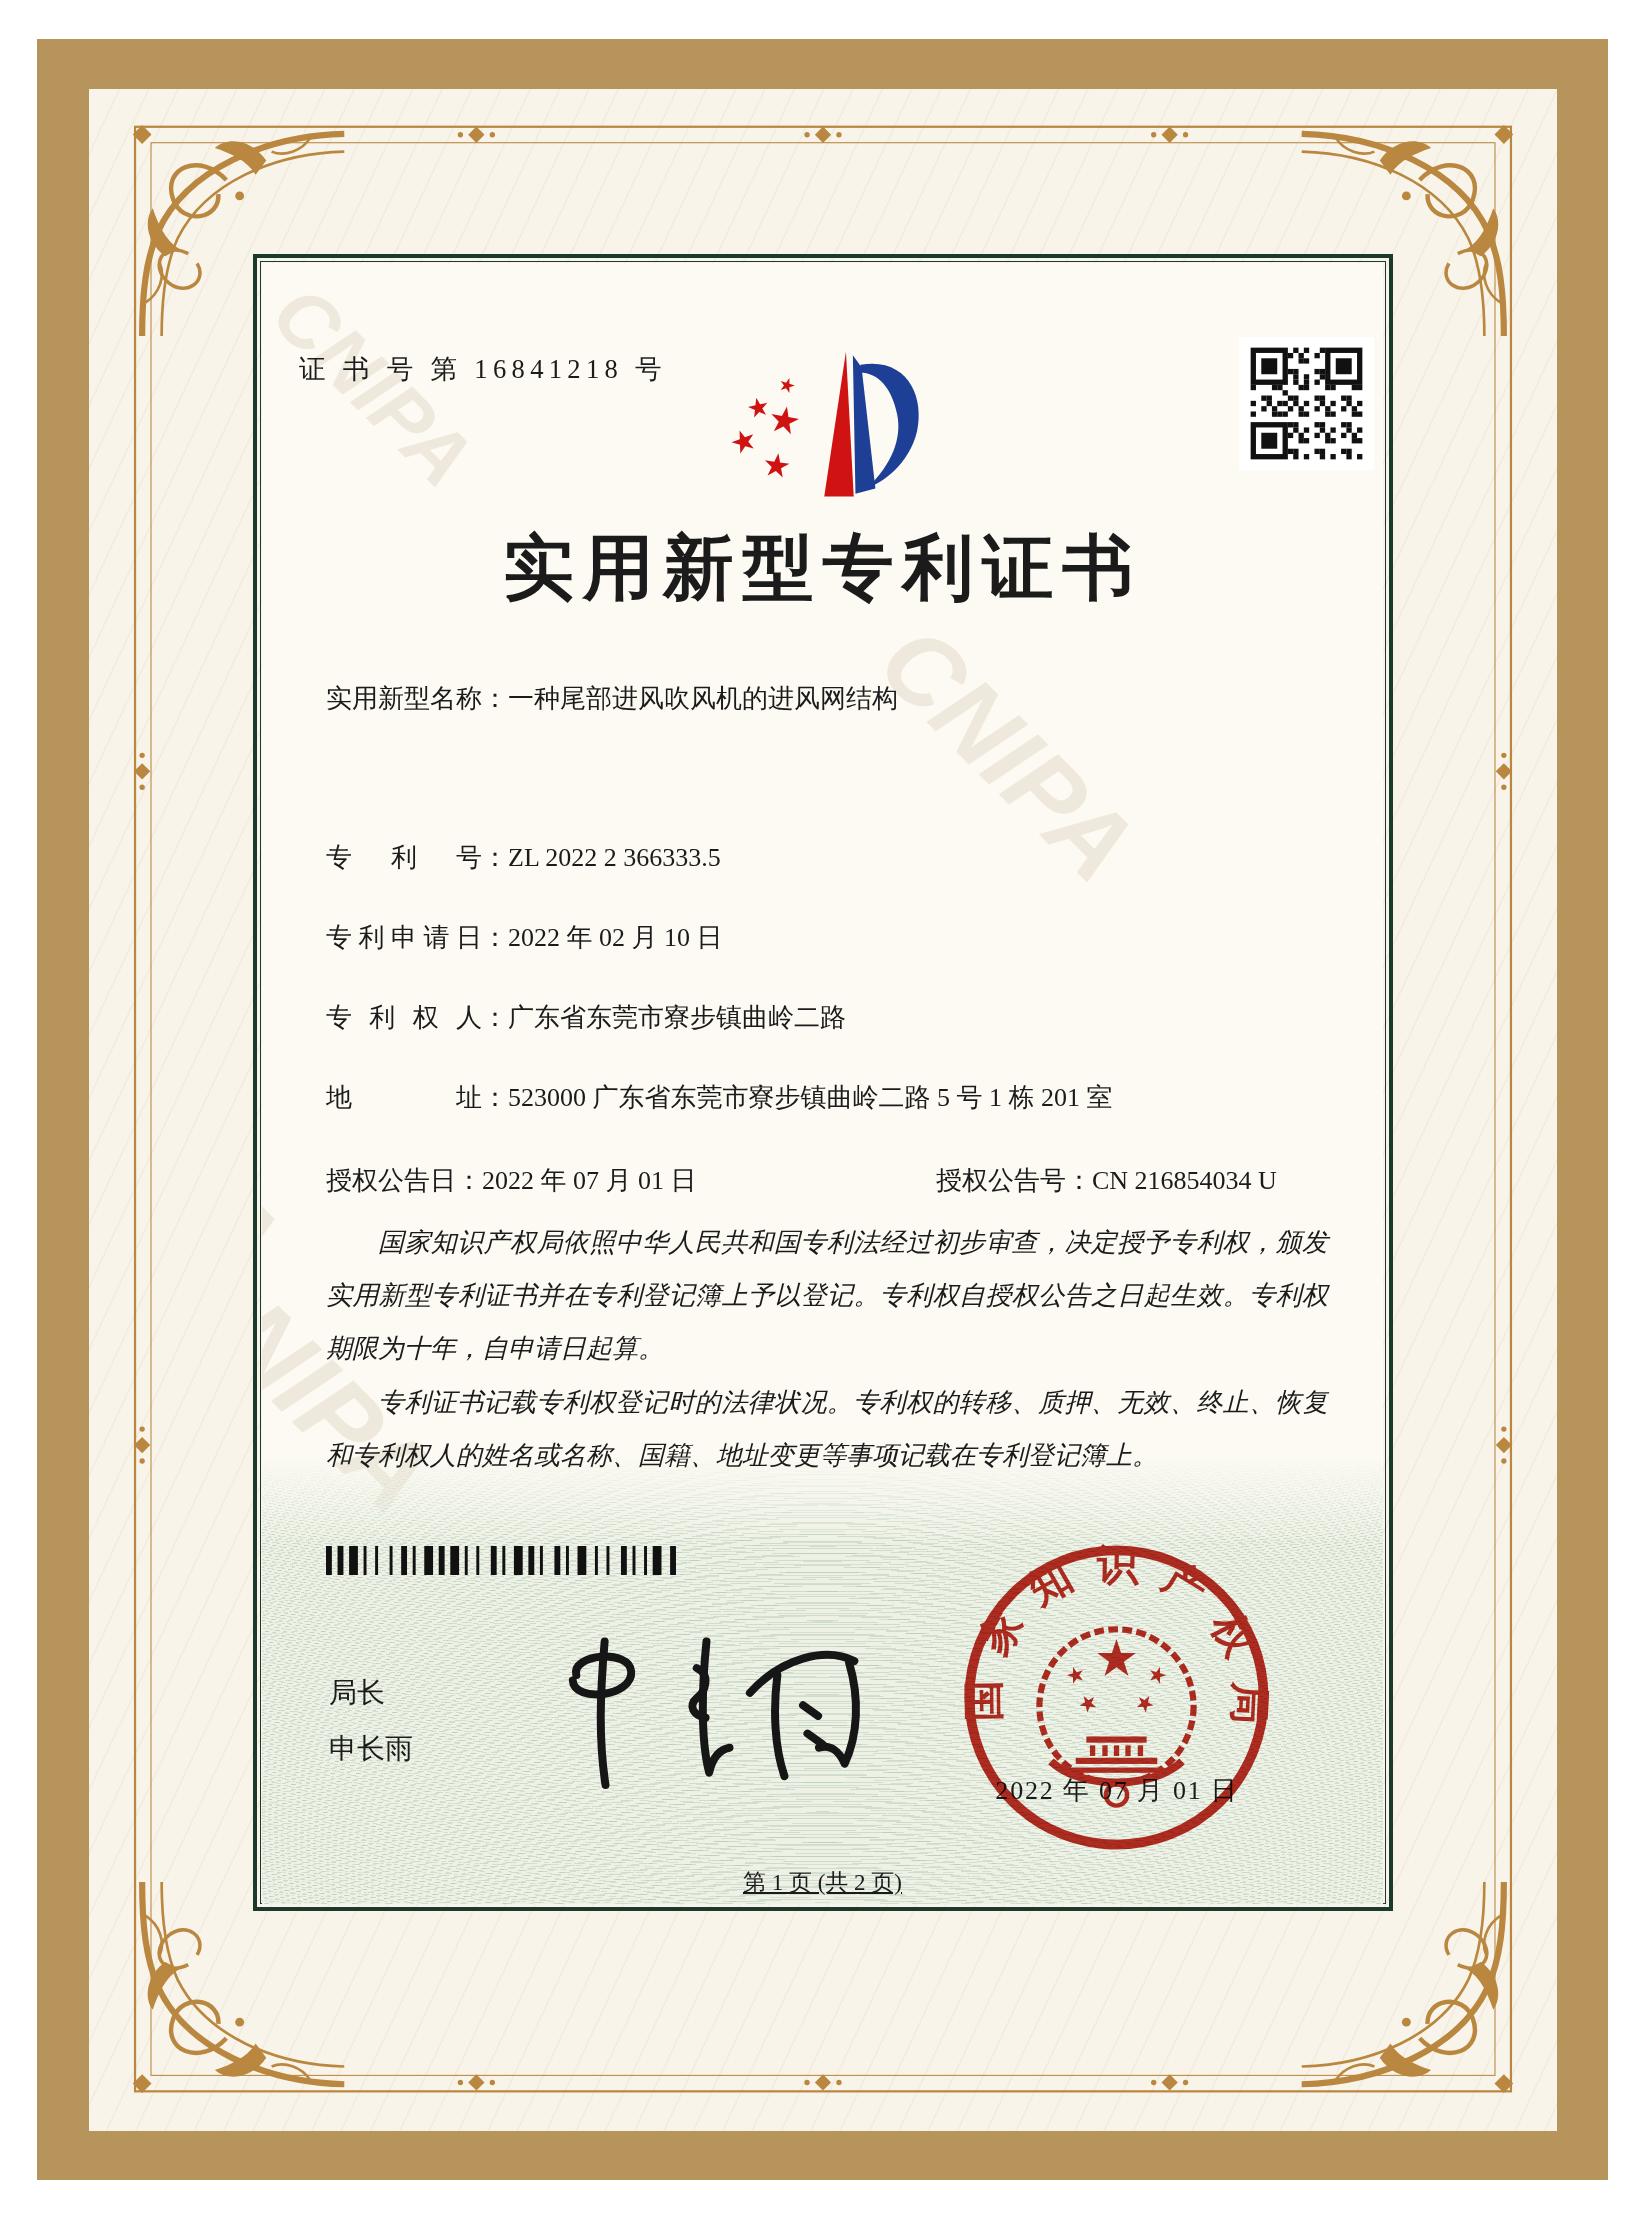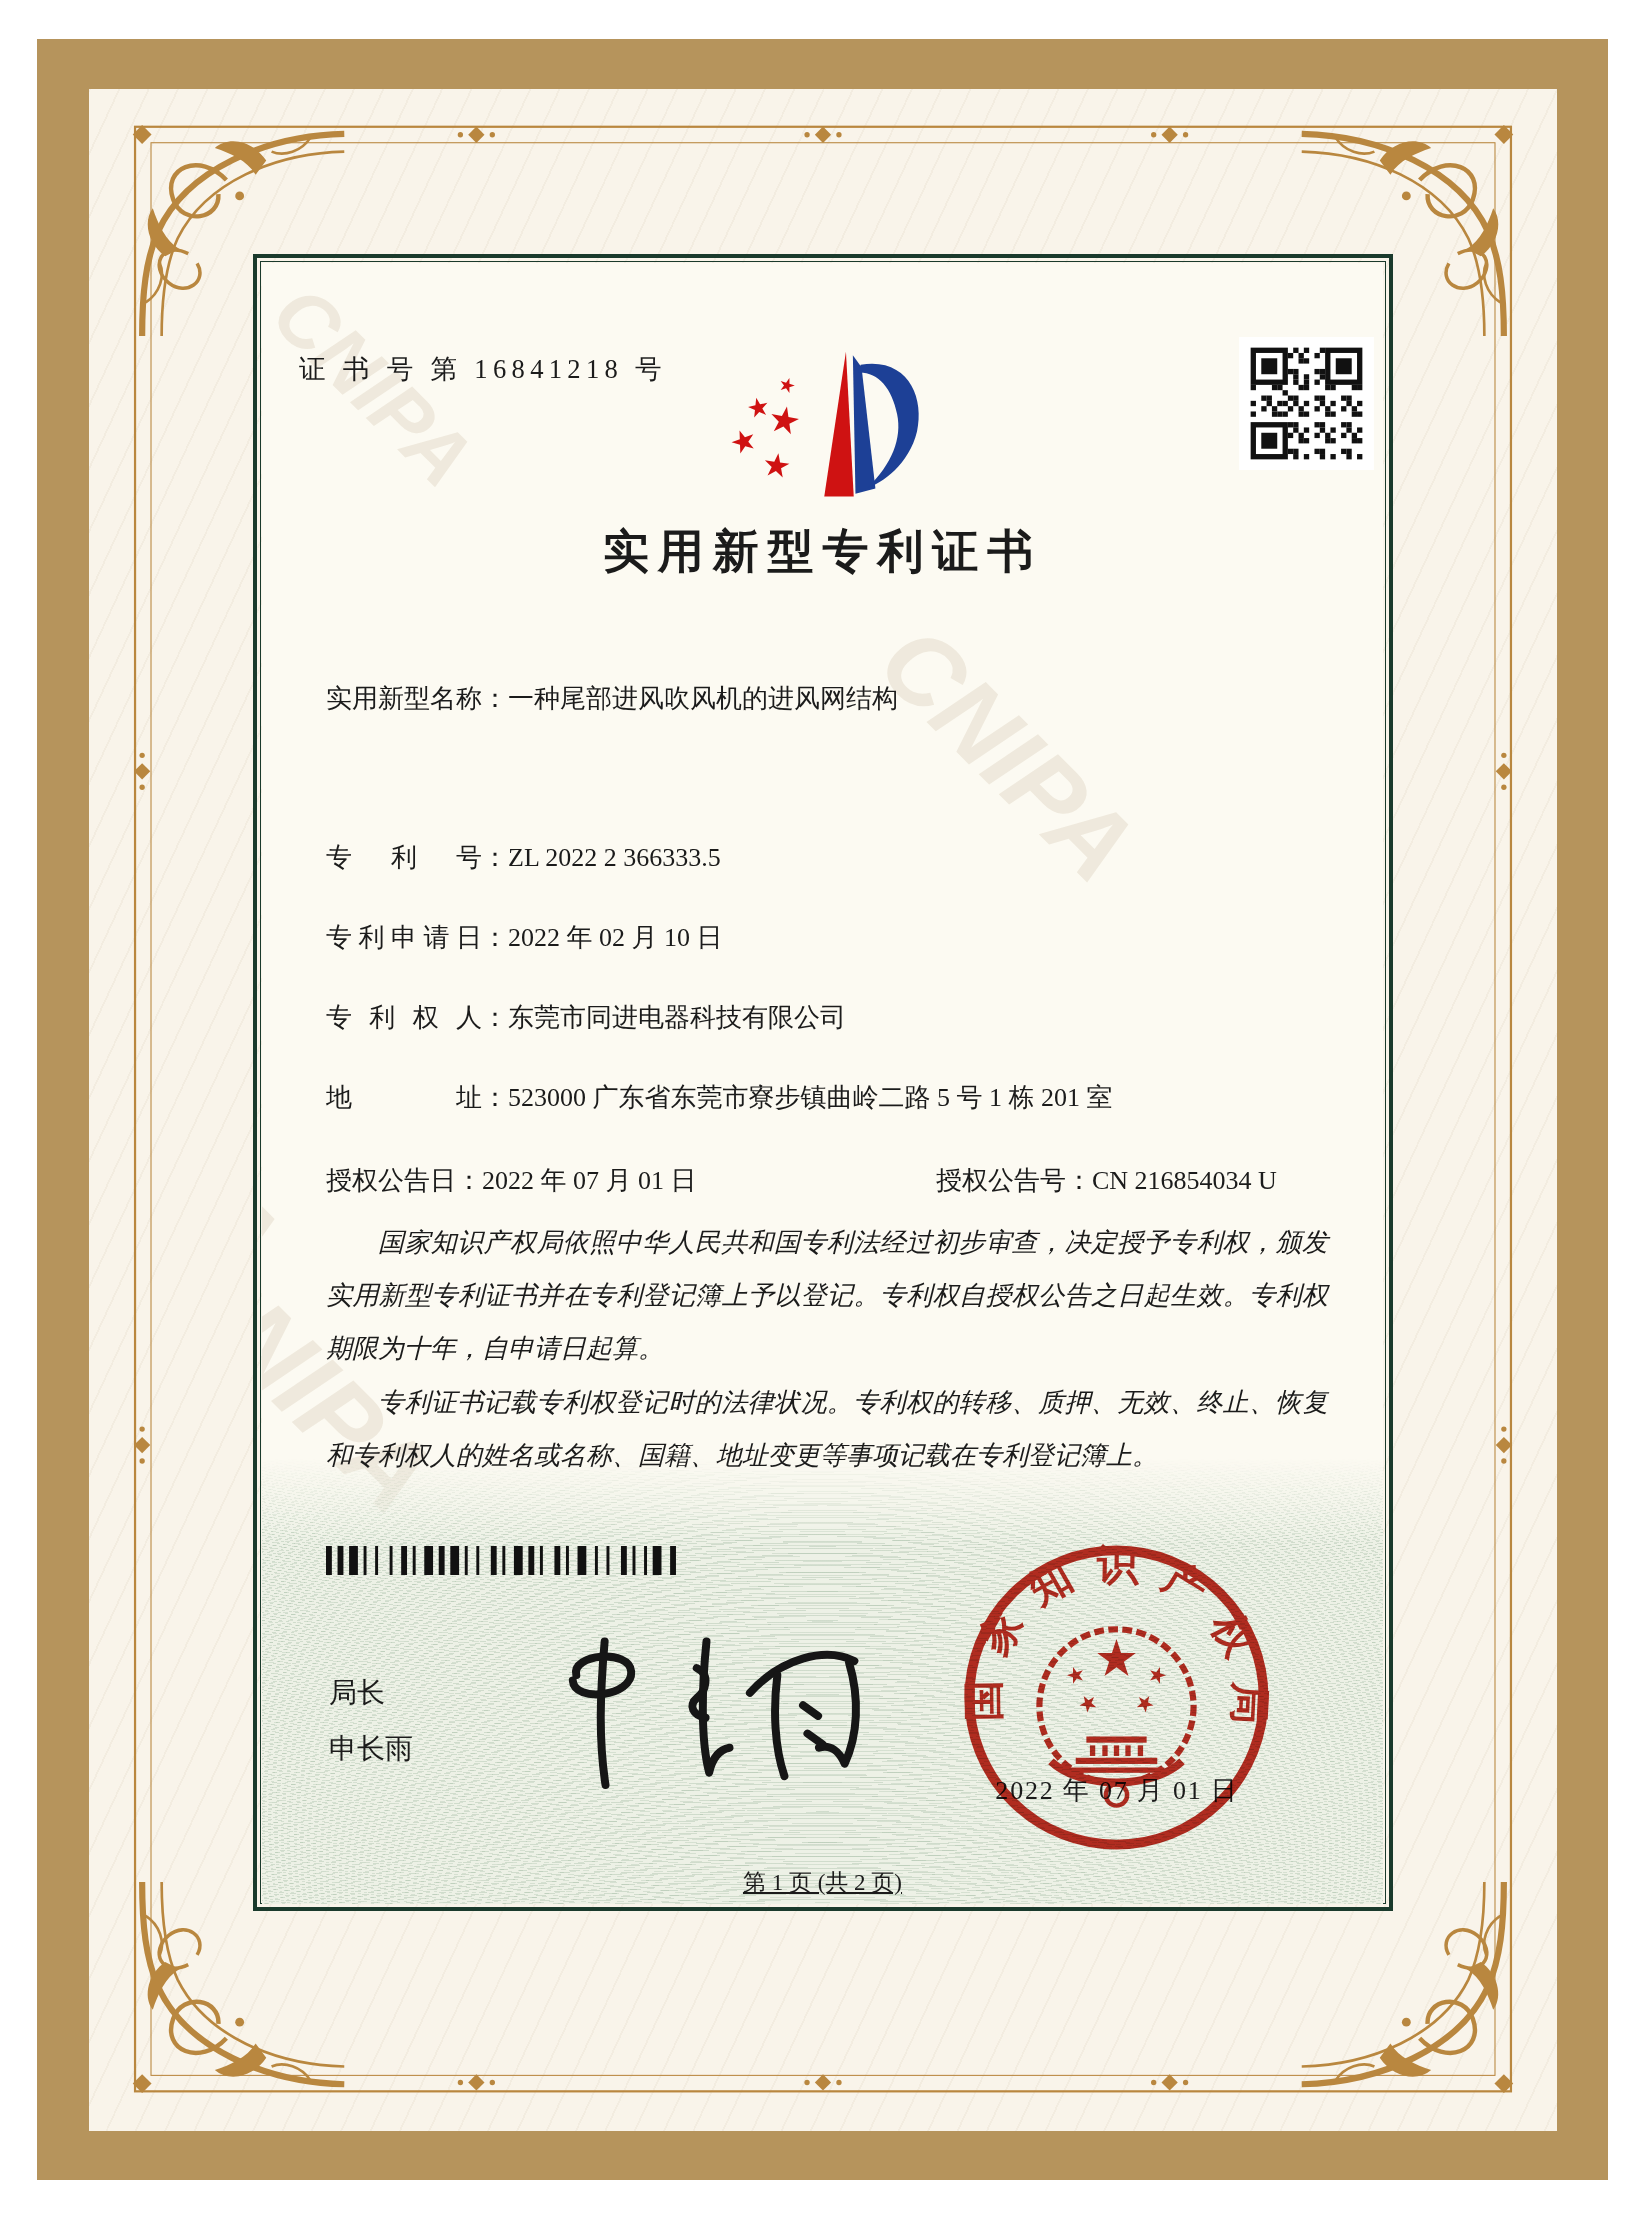--- a/index.html
+++ b/index.html
@@ -16,21 +16,21 @@
   .wm{position:absolute;font-family:"Liberation Sans","DejaVu Sans",sans-serif;font-style:italic;font-weight:700;
       color:rgba(172,152,112,.16);transform:rotate(45deg);transform-origin:left top;white-space:nowrap;z-index:1;}
   .waves{position:absolute;left:0;top:1195px;width:100%;height:446px;z-index:1;background-color:#edf1e6;
     background-image:
       repeating-radial-gradient(140% 120% at 50% -60%,rgba(148,176,150,.33) 0 1.3px,rgba(0,0,0,0) 1.3px 7px),
       repeating-radial-gradient(140% 120% at 50% 175%,rgba(148,176,150,.26) 0 1.3px,rgba(0,0,0,0) 1.3px 8px);
     -webkit-mask:linear-gradient(180deg,transparent,#000 84px);mask:linear-gradient(180deg,transparent,#000 84px);}
   .cert-no{position:absolute;left:37px;top:88px;font-size:26.6px;letter-spacing:5.3px;z-index:3;}
   .logo{position:absolute;left:460px;top:54px;z-index:3;}
   .qr{position:absolute;left:977px;top:74px;z-index:3;}
-  .title{position:absolute;left:0;top:258px;width:1121px;text-align:center;font-size:46px;font-weight:700;
+  .title{position:absolute;left:0;top:258px;width:1121px;text-align:center;font-size:71px;font-weight:700;
          letter-spacing:8.9px;z-index:3;}
   .frow{position:absolute;left:64px;font-size:26px;white-space:nowrap;z-index:3;}
   .flabel{display:inline-block;width:156px;text-align:justify;text-align-last:justify;}
   .grant2{position:absolute;left:610px;top:0;}
   .para{position:absolute;left:64px;width:1002px;font-size:26px;line-height:53px;text-align:justify;
         text-indent:2em;z-index:3;font-style:italic;}
   .barcode{position:absolute;left:64px;top:1283px;z-index:3;}
   .signer{position:absolute;left:67px;font-size:28px;font-family:"Liberation Sans","DejaVu Sans",sans-serif;z-index:3;}
   .signature{position:absolute;left:261px;top:1359px;z-index:3;}
   .seal{position:absolute;left:695px;top:1275px;z-index:4;mix-blend-mode:multiply;opacity:.92;}
@@ -233,21 +233,21 @@
     <div class="frow" style="top:418px">
       <span class="flabel">实用新型名称</span><span>：</span><span>一种尾部进风吹风机的进风网结构</span>
     </div>
     <div class="frow" style="top:577px">
       <span class="flabel">专利号</span><span>：</span><span>ZL 2022 2 366333.5</span>
     </div>
     <div class="frow" style="top:657px">
       <span class="flabel">专利申请日</span><span>：</span><span>2022 年 02 月 10 日</span>
     </div>
     <div class="frow" style="top:737px">
-      <span class="flabel">专利权人</span><span>：</span><span>东莞市同进电器科技有限公司</span>
+      <span class="flabel">专利权人</span><span>：</span><span>广东省东莞市寮步镇曲岭二路</span>
     </div>
     <div class="frow" style="top:817px">
       <span class="flabel">地址</span><span>：</span><span>523000 广东省东莞市寮步镇曲岭二路 5 号 1 栋 201 室</span>
     </div>
     <div class="frow" style="top:900px">
       <span>授权公告日</span><span>：</span><span>2022 年 07 月 01 日</span>
       <span class="grant2">
         <span>授权公告号</span><span>：</span><span>CN 216854034 U</span>
       </span>
     </div>

